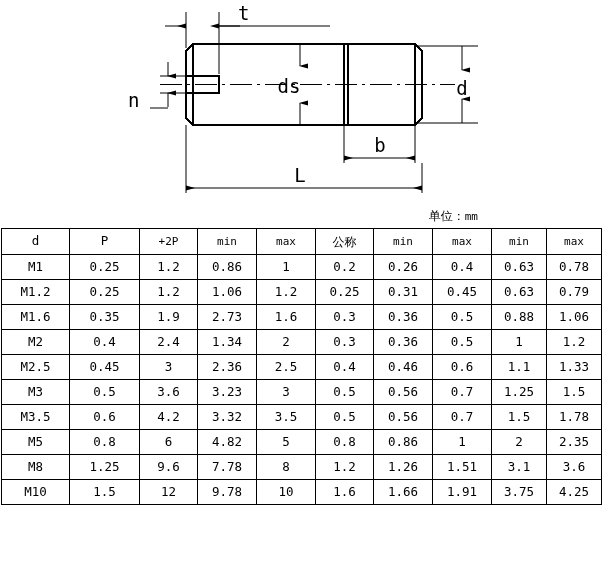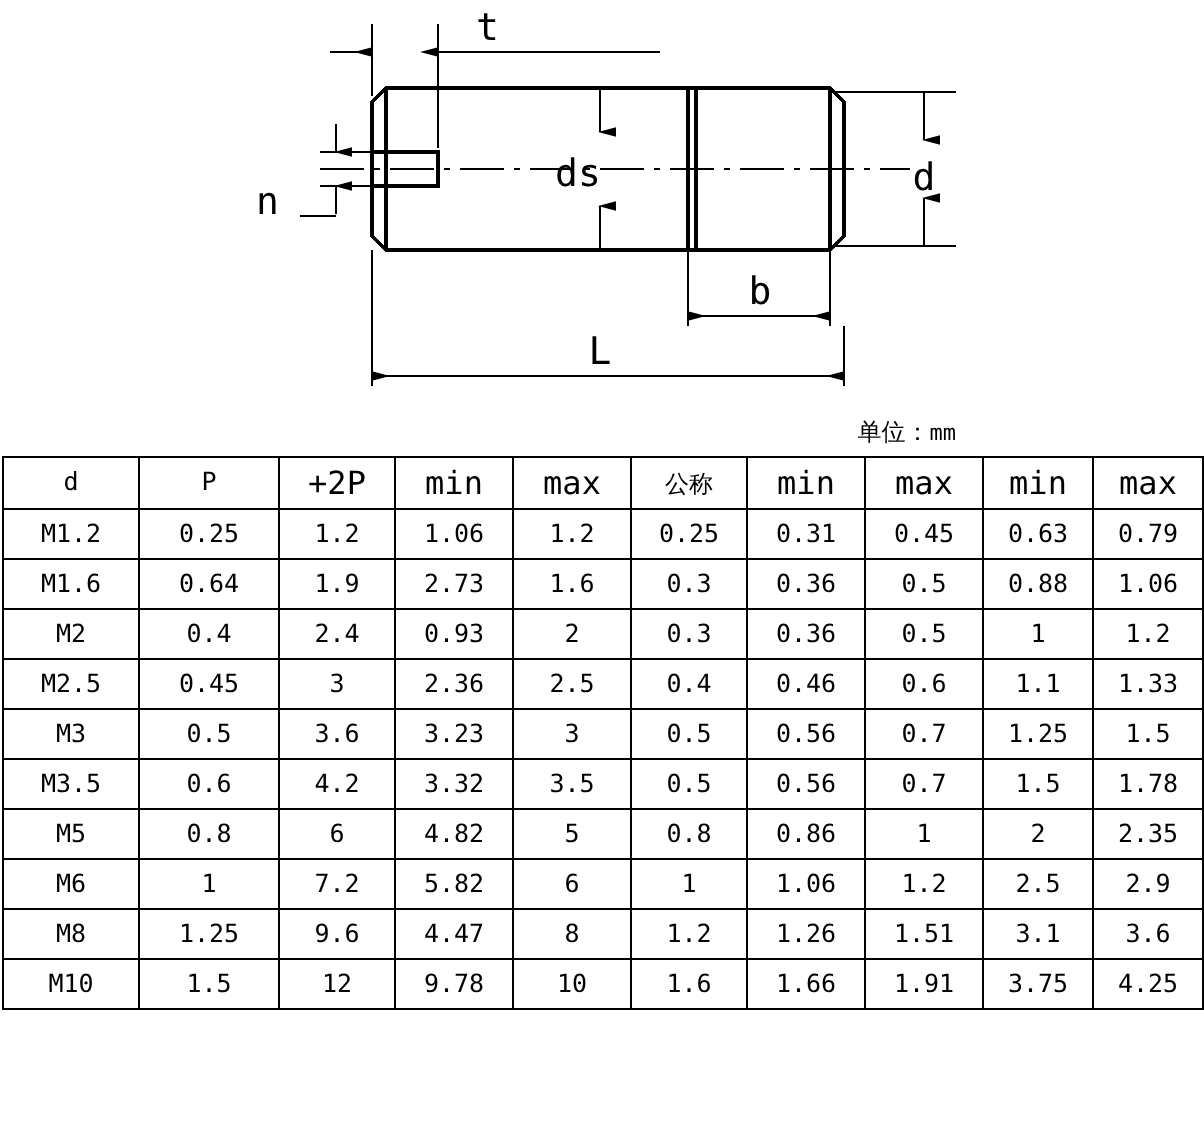--- a/index.html
+++ b/index.html
@@ -36,21 +36,21 @@
     text-align:center;
     vertical-align:middle;
     padding:0;
     font-weight:normal;
     line-height:1;
     white-space:nowrap;
   }
   #spec-table thead th{height:25px;}
   #spec-table tbody td{height:24px;}
   .cjk{font-family:"DejaVu Sans","Liberation Sans",sans-serif;font-size:12px;}
-  .sub{font-size:16px;margin-top:28px;}
+  .sub{font-size:11px;margin-top:28px;}
 </style>
 </head>
 <body>
 
 <div id="drawing">
 <svg width="602" height="205" viewBox="0 0 602 205" xmlns="http://www.w3.org/2000/svg">
   <defs>
     <marker id="arrR" markerWidth="10" markerHeight="8" refX="9" refY="4" orient="auto" markerUnits="userSpaceOnUse">
       <path d="M0,4 L9,1.6 L9,6.4 Z" fill="#000"></path>
     </marker>
@@ -158,48 +158,60 @@
       <th class="sub">max</th>
       <th class="cjk">公称</th>
       <th class="sub">min</th>
       <th class="sub">max</th>
       <th class="sub">min</th>
       <th class="sub">max</th>
     </tr>
   </thead>
   <tbody id="table-body">
       <tr>
+        <td>M1</td>
+        <td>0.25</td>
+        <td>1.2</td>
+        <td>0.86</td>
+        <td>1</td>
+        <td>0.2</td>
+        <td>0.26</td>
+        <td>0.4</td>
+        <td>0.63</td>
+        <td>0.78</td>
+      </tr>
+      <tr>
         <td>M1.2</td>
         <td>0.25</td>
         <td>1.2</td>
         <td>1.06</td>
         <td>1.2</td>
         <td>0.25</td>
         <td>0.31</td>
         <td>0.45</td>
         <td>0.63</td>
         <td>0.79</td>
       </tr>
       <tr>
         <td>M1.6</td>
-        <td>0.64</td>
+        <td>0.35</td>
         <td>1.9</td>
         <td>2.73</td>
         <td>1.6</td>
         <td>0.3</td>
         <td>0.36</td>
         <td>0.5</td>
         <td>0.88</td>
         <td>1.06</td>
       </tr>
       <tr>
         <td>M2</td>
         <td>0.4</td>
         <td>2.4</td>
-        <td>0.93</td>
+        <td>1.34</td>
         <td>2</td>
         <td>0.3</td>
         <td>0.36</td>
         <td>0.5</td>
         <td>1</td>
         <td>1.2</td>
       </tr>
       <tr>
         <td>M2.5</td>
         <td>0.45</td>
@@ -242,36 +254,24 @@
         <td>6</td>
         <td>4.82</td>
         <td>5</td>
         <td>0.8</td>
         <td>0.86</td>
         <td>1</td>
         <td>2</td>
         <td>2.35</td>
       </tr>
       <tr>
-        <td>M6</td>
-        <td>1</td>
-        <td>7.2</td>
-        <td>5.82</td>
-        <td>6</td>
-        <td>1</td>
-        <td>1.06</td>
-        <td>1.2</td>
-        <td>2.5</td>
-        <td>2.9</td>
-      </tr>
-      <tr>
         <td>M8</td>
         <td>1.25</td>
         <td>9.6</td>
-        <td>4.47</td>
+        <td>7.78</td>
         <td>8</td>
         <td>1.2</td>
         <td>1.26</td>
         <td>1.51</td>
         <td>3.1</td>
         <td>3.6</td>
       </tr>
       <tr>
         <td>M10</td>
         <td>1.5</td>

